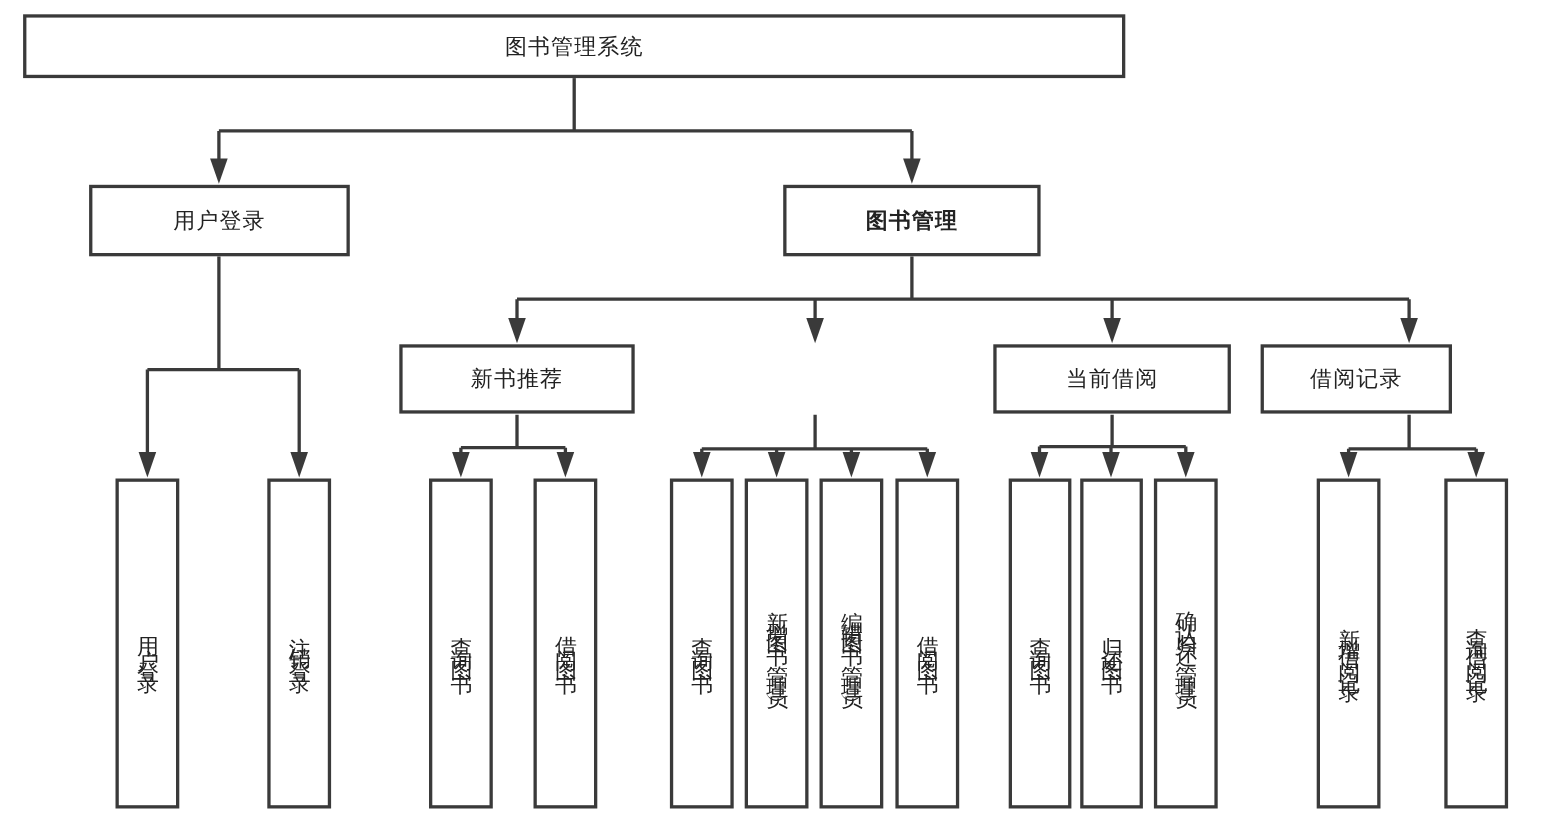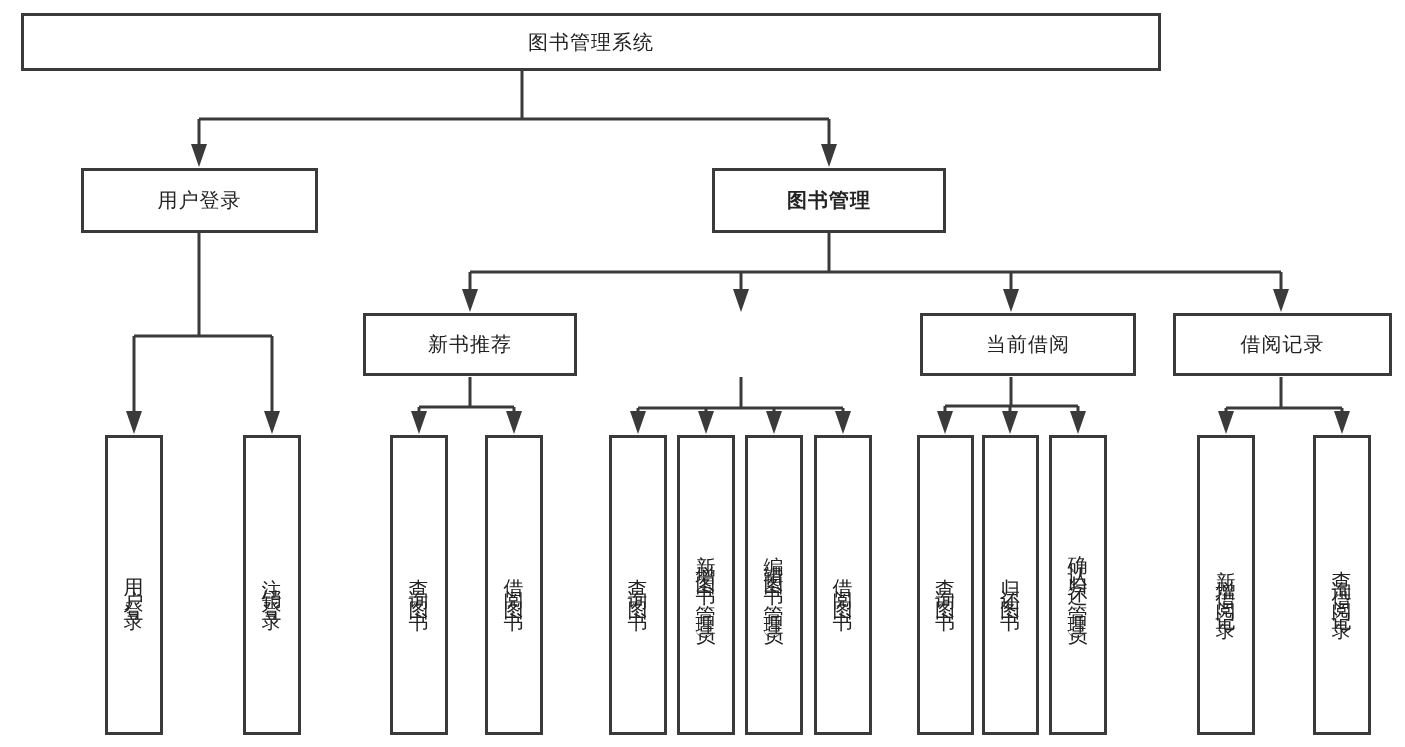--- a/index.html
+++ b/index.html
@@ -24,29 +24,29 @@
     border: 3px solid #3a3a3a;
     display: flex;
     align-items: center;
     justify-content: center;
     color: #222222;
     font-size: 20px;
     z-index: 2;
     letter-spacing: 1px;
   }
   
-  .n-root          { left: 21px;   top: 13px;  width: 1140px; height: 58px; }
+  .n-root          { left: 21px;   top: 13px;  width: 1002px; height: 58px; }
   
   .n-user-login    { left: 81px;   top: 168px; width: 237px;  height: 65px; }
   .n-book-mgmt     { left: 712px;  top: 168px; width: 234px;  height: 65px; font-weight: bold; }
   
   .n-new-book-rec  { left: 363px;  top: 313px; width: 214px;  height: 63px; }
   .n-book-borrow   { left: 633px;  top: 313px; width: 216px;  height: 63px; }
-  .n-current-borrow{ left: 903px;  top: 313px; width: 216px;  height: 63px; margin-left: 17px; }
-  .n-borrow-record { left: 1173px; top: 313px; width: 219px;  height: 63px; }
+  .n-current-borrow{ left: 903px;  top: 313px; width: 216px;  height: 63px; }
+  .n-borrow-record { left: 1146px; top: 313px; width: 174px;  height: 63px; }
   
   .vbox { top: 435px; width: 58px; height: 300px; }
   .vbox span {
     writing-mode: vertical-rl;
     text-orientation: mixed;
     letter-spacing: 11px;
     line-height: 1;
     white-space: nowrap;
   }
   .n-ul-login   { left: 105px; }

